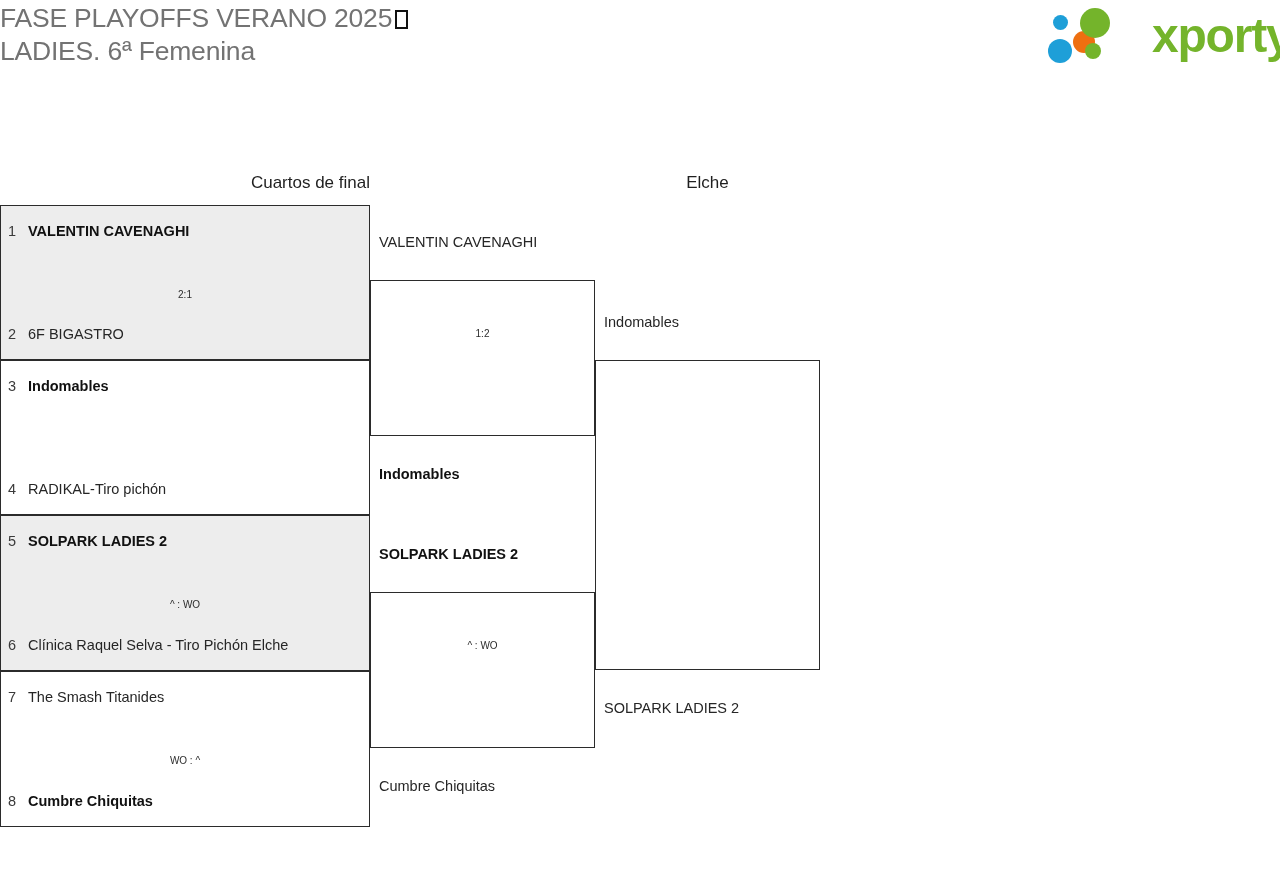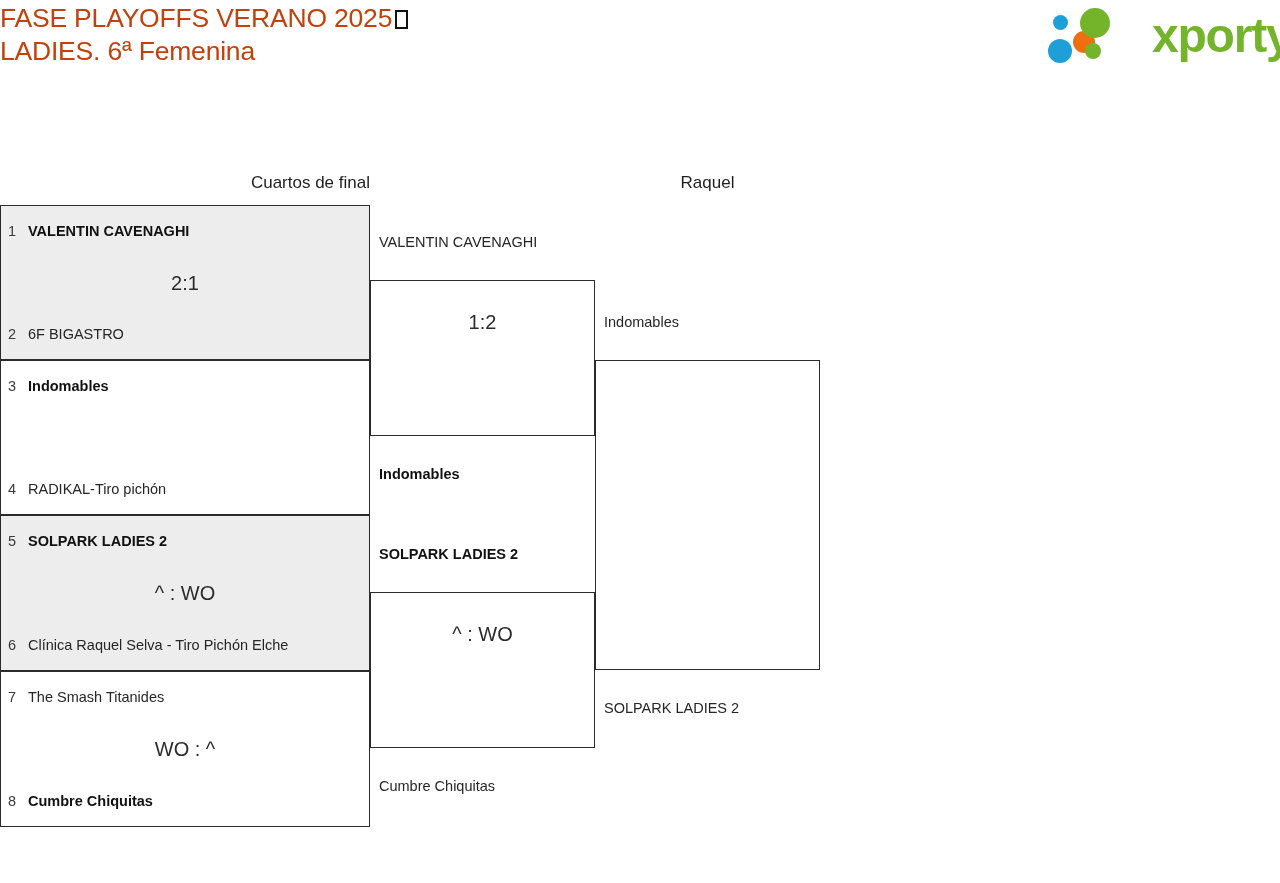--- a/index.html
+++ b/index.html
@@ -27,21 +27,21 @@
     position: absolute;
     left: 0px;
     top: 2px;
     width: 900px;
   }
   .title-line {
     font-size: 26.5px;
     line-height: 33px;
     font-weight: 400;
     letter-spacing: -0.2px;
-    color: #c2410c;
+    color: #737373;
     white-space: nowrap;
   }
   .tofu {
     display: inline-block;
     width: 13px;
     height: 19px;
     border: 2px solid #111111;
     vertical-align: -2px;
     margin-left: 3px;
   }
@@ -129,23 +129,24 @@
     font-size: 14.5px;
   }
   .team { white-space: nowrap; }
   .team.winner { font-weight: 700; color: #111111; }
 
   .score {
     position: absolute;
     left: 0;
     width: 100%;
     text-align: center;
-    font-size: 20px;
+    font-size: 10px;
     line-height: 18px;
     color: #2c2c2c;
+    margin-top: 12px;
   }
 
   
   .qf { left: 0px; width: 370px; height: 155px; }
   .qf1 { top: 129px; }
   .qf2 { top: 284px; }
   .qf3 { top: 439px; height: 156px; }
   .qf4 { top: 595px; height: 156px; }
   .qf .score { top: 68px; }
 
@@ -183,21 +184,21 @@
       <span class="dot dot-green-sm"></span>
     </div>
     <div class="logo-text">xporty</div>
   </div>
 
 </div>
 
 <div class="bracket">
 
   <div class="round-header rh-qf">Cuartos de final</div>
-  <div class="round-header rh-f">Raquel</div>
+  <div class="round-header rh-f">Elche</div>
 
   <div class="match qf qf1 shaded">
     <div class="slot slot-top">
       <span class="seed">1</span>
       <span class="team winner">VALENTIN CAVENAGHI</span>
     </div>
     <div class="score">2:1</div>
     <div class="slot slot-bot">
       <span class="seed">2</span>
       <span class="team">6F BIGASTRO</span>

